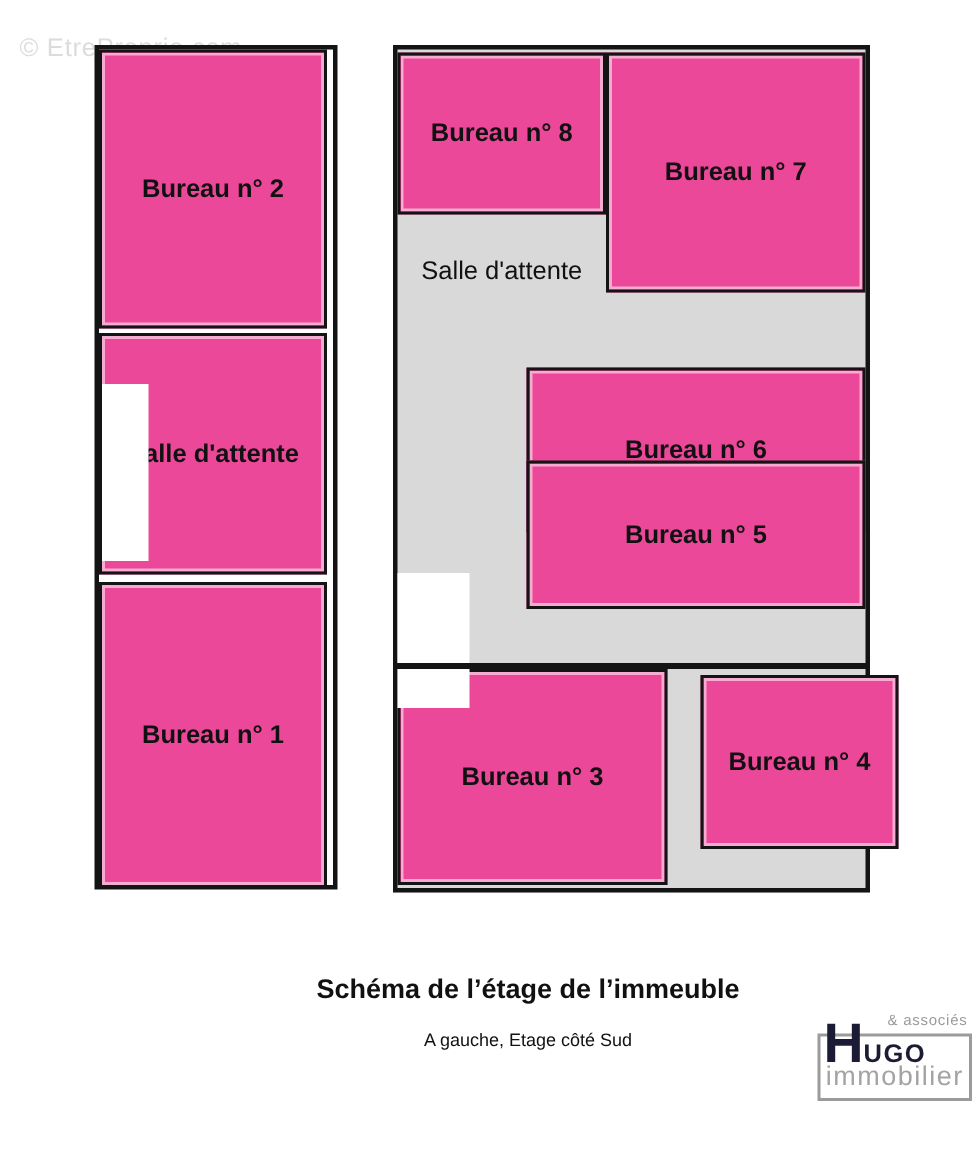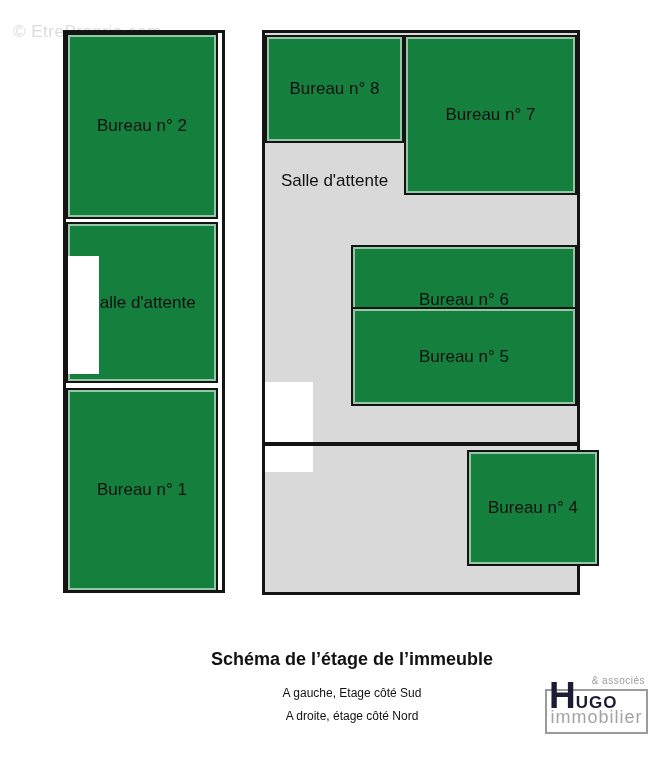--- a/index.html
+++ b/index.html
@@ -11,24 +11,25 @@
   .watermark{
     position:absolute;left:13px;top:22px;font-size:17px;color:#dcdcdc;
     letter-spacing:.5px;white-space:nowrap;z-index:0;
   }
   
   .building{position:absolute;border:3px solid #141414;box-sizing:border-box;z-index:1;}
   #bldg-left{left:63px;top:30px;width:162px;height:563px;background:#ffffff;}
   #bldg-right{left:262px;top:30px;width:318px;height:565px;background:#d9d9d9;}
   
   .room{
-    position:absolute;background:#15803d;border:2px solid #141414;box-sizing:border-box;
+    position:absolute;background:#ec4899;border:2px solid #141414;box-sizing:border-box;
     display:flex;align-items:center;justify-content:center;
     box-shadow:inset 0 0 0 2px rgba(255,255,255,.55);
     z-index:2;
+    font-weight:bold;
   }
   .room .lbl{position:relative;z-index:3;font-size:17px;color:#111;white-space:nowrap;}
   .openarea{
     position:absolute;display:flex;align-items:flex-end;justify-content:center;
     box-sizing:border-box;z-index:2;background:transparent;
   }
   .openarea .lbl{position:relative;z-index:3;font-size:17px;color:#111;white-space:nowrap;padding-bottom:4px;}
   
   .opening{position:absolute;background:#ffffff;z-index:3;}
   
@@ -107,30 +108,32 @@
   </div>
   <div class="openarea" id="area-salle-right">
     <span class="lbl">Salle d'attente</span>
   </div>
   <div class="room" id="room-b6">
     <span class="lbl">Bureau n° 6</span>
   </div>
   <div class="room" id="room-b5">
     <span class="lbl">Bureau n° 5</span>
   </div>
+  <div class="room" id="room-b3">
+    <span class="lbl">Bureau n° 3</span>
+  </div>
   <div class="room" id="room-b4">
     <span class="lbl">Bureau n° 4</span>
   </div>
   <div class="opening" id="opening-right"></div>
   <div class="wall-h" id="corridor-wall"></div>
 
   <div class="caption-title">Schéma de l’étage de l’immeuble</div>
   <div class="caption-sub">
     <div>A gauche, Etage côté Sud</div>
-    <div>A droite, étage côté Nord</div>
   </div>
 
   <div class="logo">
     <div class="logo-tagline">&amp; associés</div>
     <div class="logo-frame"></div>
     <div class="logo-name">
       <span class="logo-h">H</span>
         <span class="logo-rest">UGO</span>
     </div>
     <div class="logo-sub">immobilier</div>

